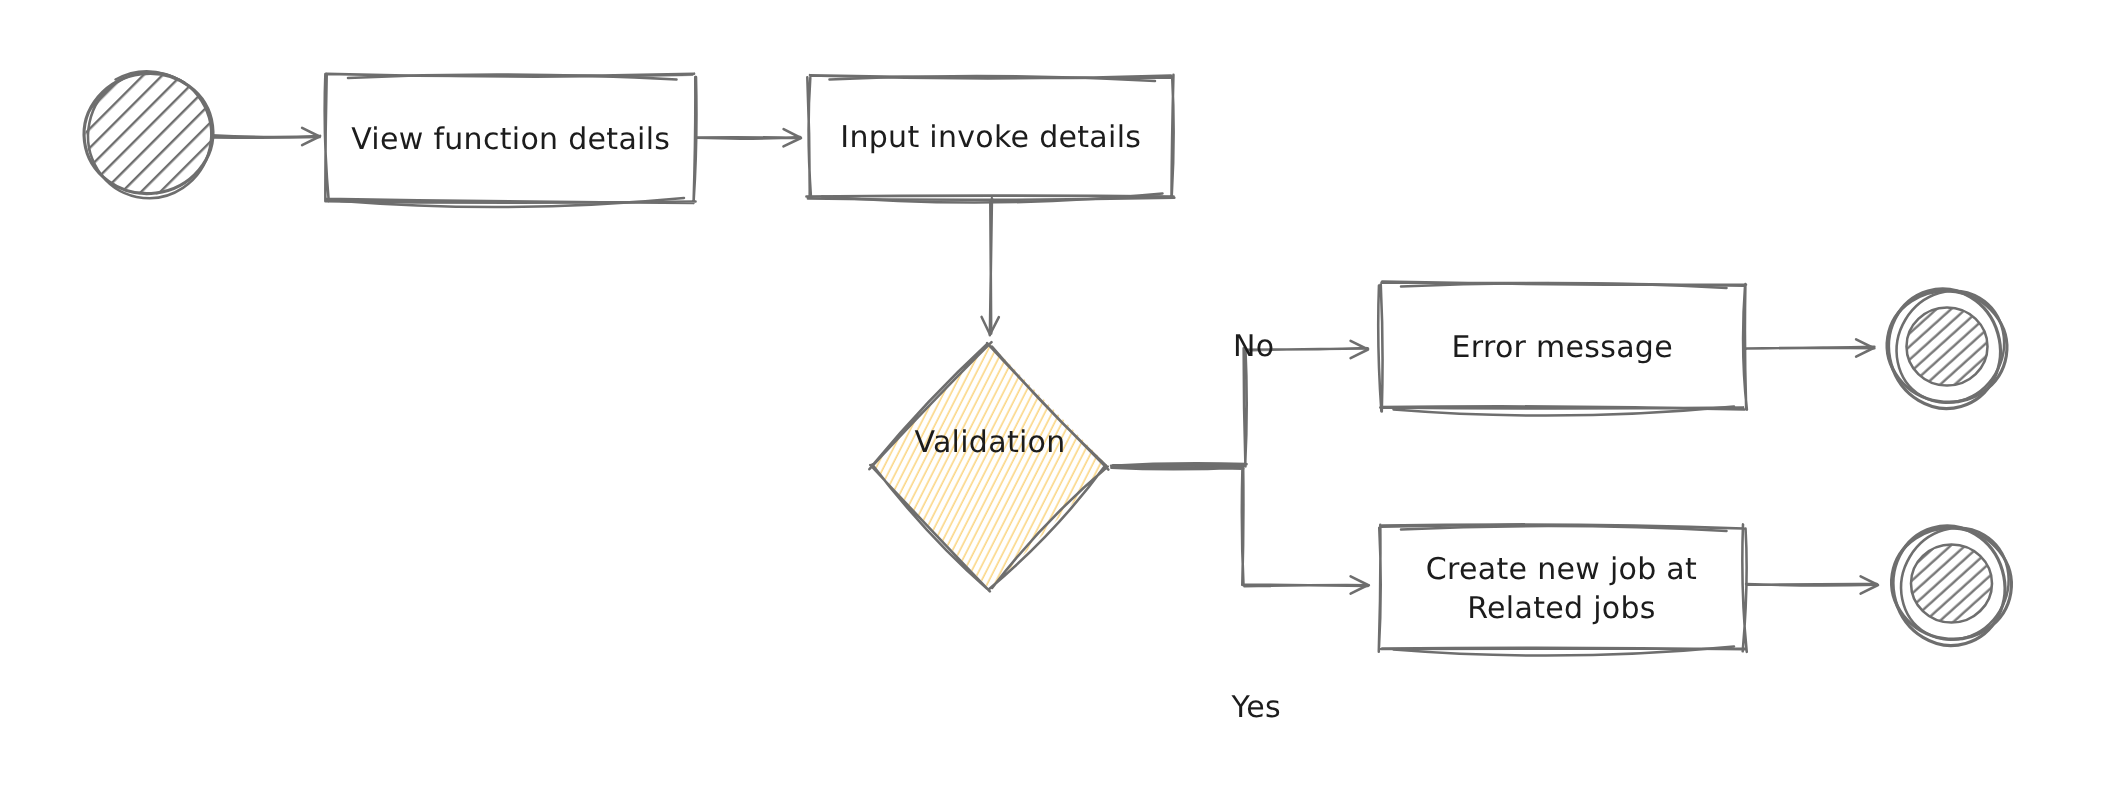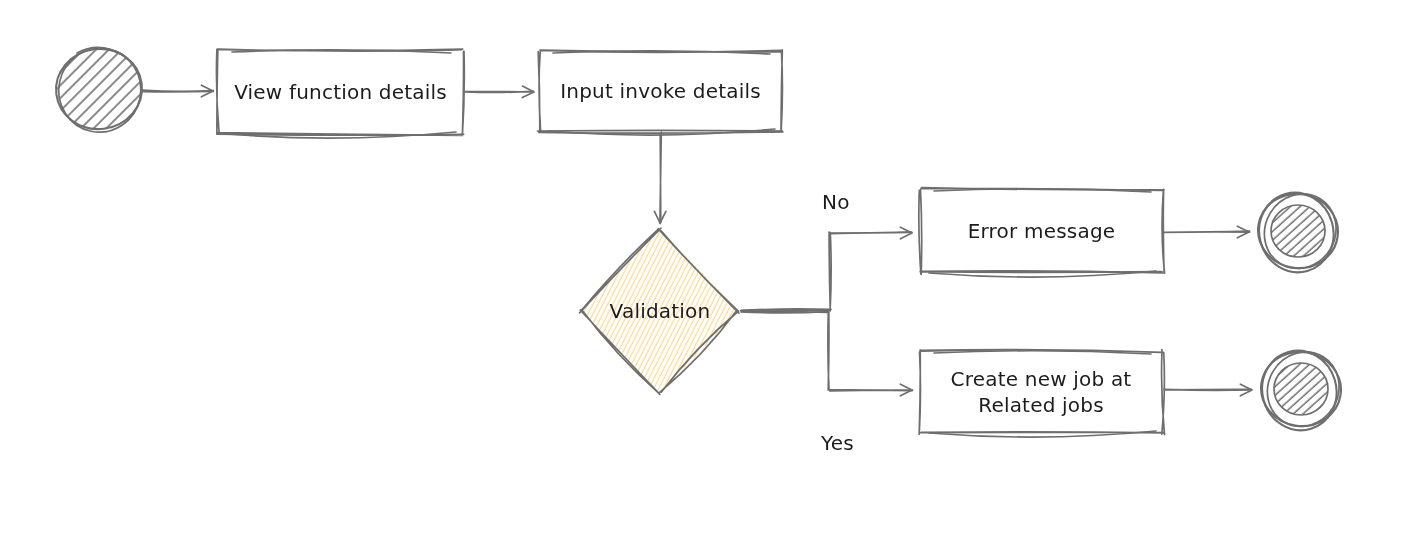--- a/index.html
+++ b/index.html
@@ -13,21 +13,21 @@
   .canvas > svg { position:absolute; left:0; top:0; }
   .label {
     position:absolute;
     display:flex; align-items:center; justify-content:center;
     text-align:center;
     font-size:20px; line-height:1.32;
     letter-spacing:0.2px;
     color:var(--text,#1c1c1c);
     pointer-events:none;
   }
-  .edge-label { justify-content:flex-start; text-align:left; }
+  .edge-label { justify-content:flex-start; text-align:left;margin-top:28px; }
   .sk {
     fill:none;
     stroke:var(--stroke,#6e6e6e);
     stroke-width:1.7;
     stroke-linecap:round;
     stroke-linejoin:round;
   }
   .sk2 { stroke-width:2.1; }
 </style>
 </head>
@@ -122,21 +122,21 @@
         <ellipse cx="1301" cy="389" rx="40" ry="37" class="sk sk2" transform="rotate(9 1301 389)"></ellipse>
         <ellipse cx="1299" cy="390" rx="37" ry="40" class="sk sk2" transform="rotate(-16 1301 389)"></ellipse>
         <ellipse cx="1303" cy="388" rx="35" ry="38" class="sk" transform="rotate(31 1301 389)"></ellipse>
       </g>
     </svg>
 
   <div class="label" style="left:539px; top:51px; width:243px; height:80px;">Input invoke details</div>
 
   <div class="label" style="left:218px; top:50px; width:245px; height:84px;">View function details</div>
 
-  <div class="label" style="left:580px; top:271px; width:160px; height:80px;">Validation</div>
+  <div class="label" style="left:580px; top:254px; width:160px; height:80px;">Validation</div>
 
   <div class="label" style="left:936px; top:351px; width:210px; height:82px;">Create new job at Related jobs</div>
 
   <div class="label" style="left:920px; top:189px; width:243px; height:84px;">Error message</div>
 
   <div class="label edge-label" style="left:822px; top:190px; width:60px; height:24px;">No</div>
 
   <div class="label edge-label" style="left:821px; top:431px; width:60px; height:24px;text-align:right;">Yes</div>
 
 </div>

